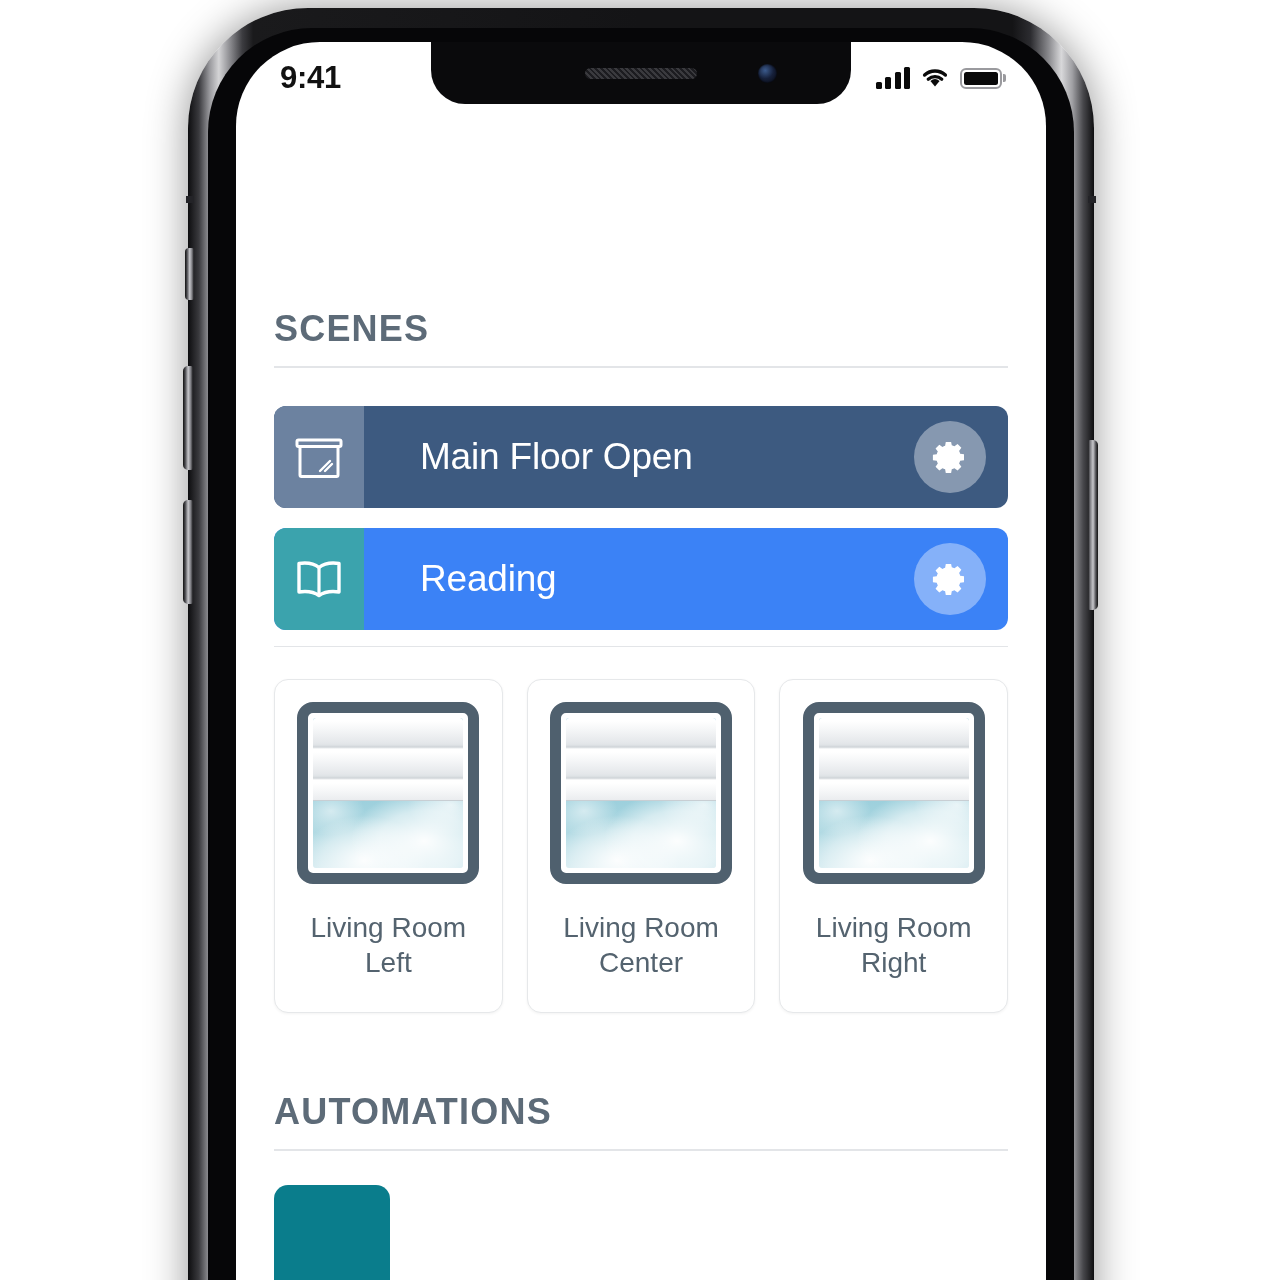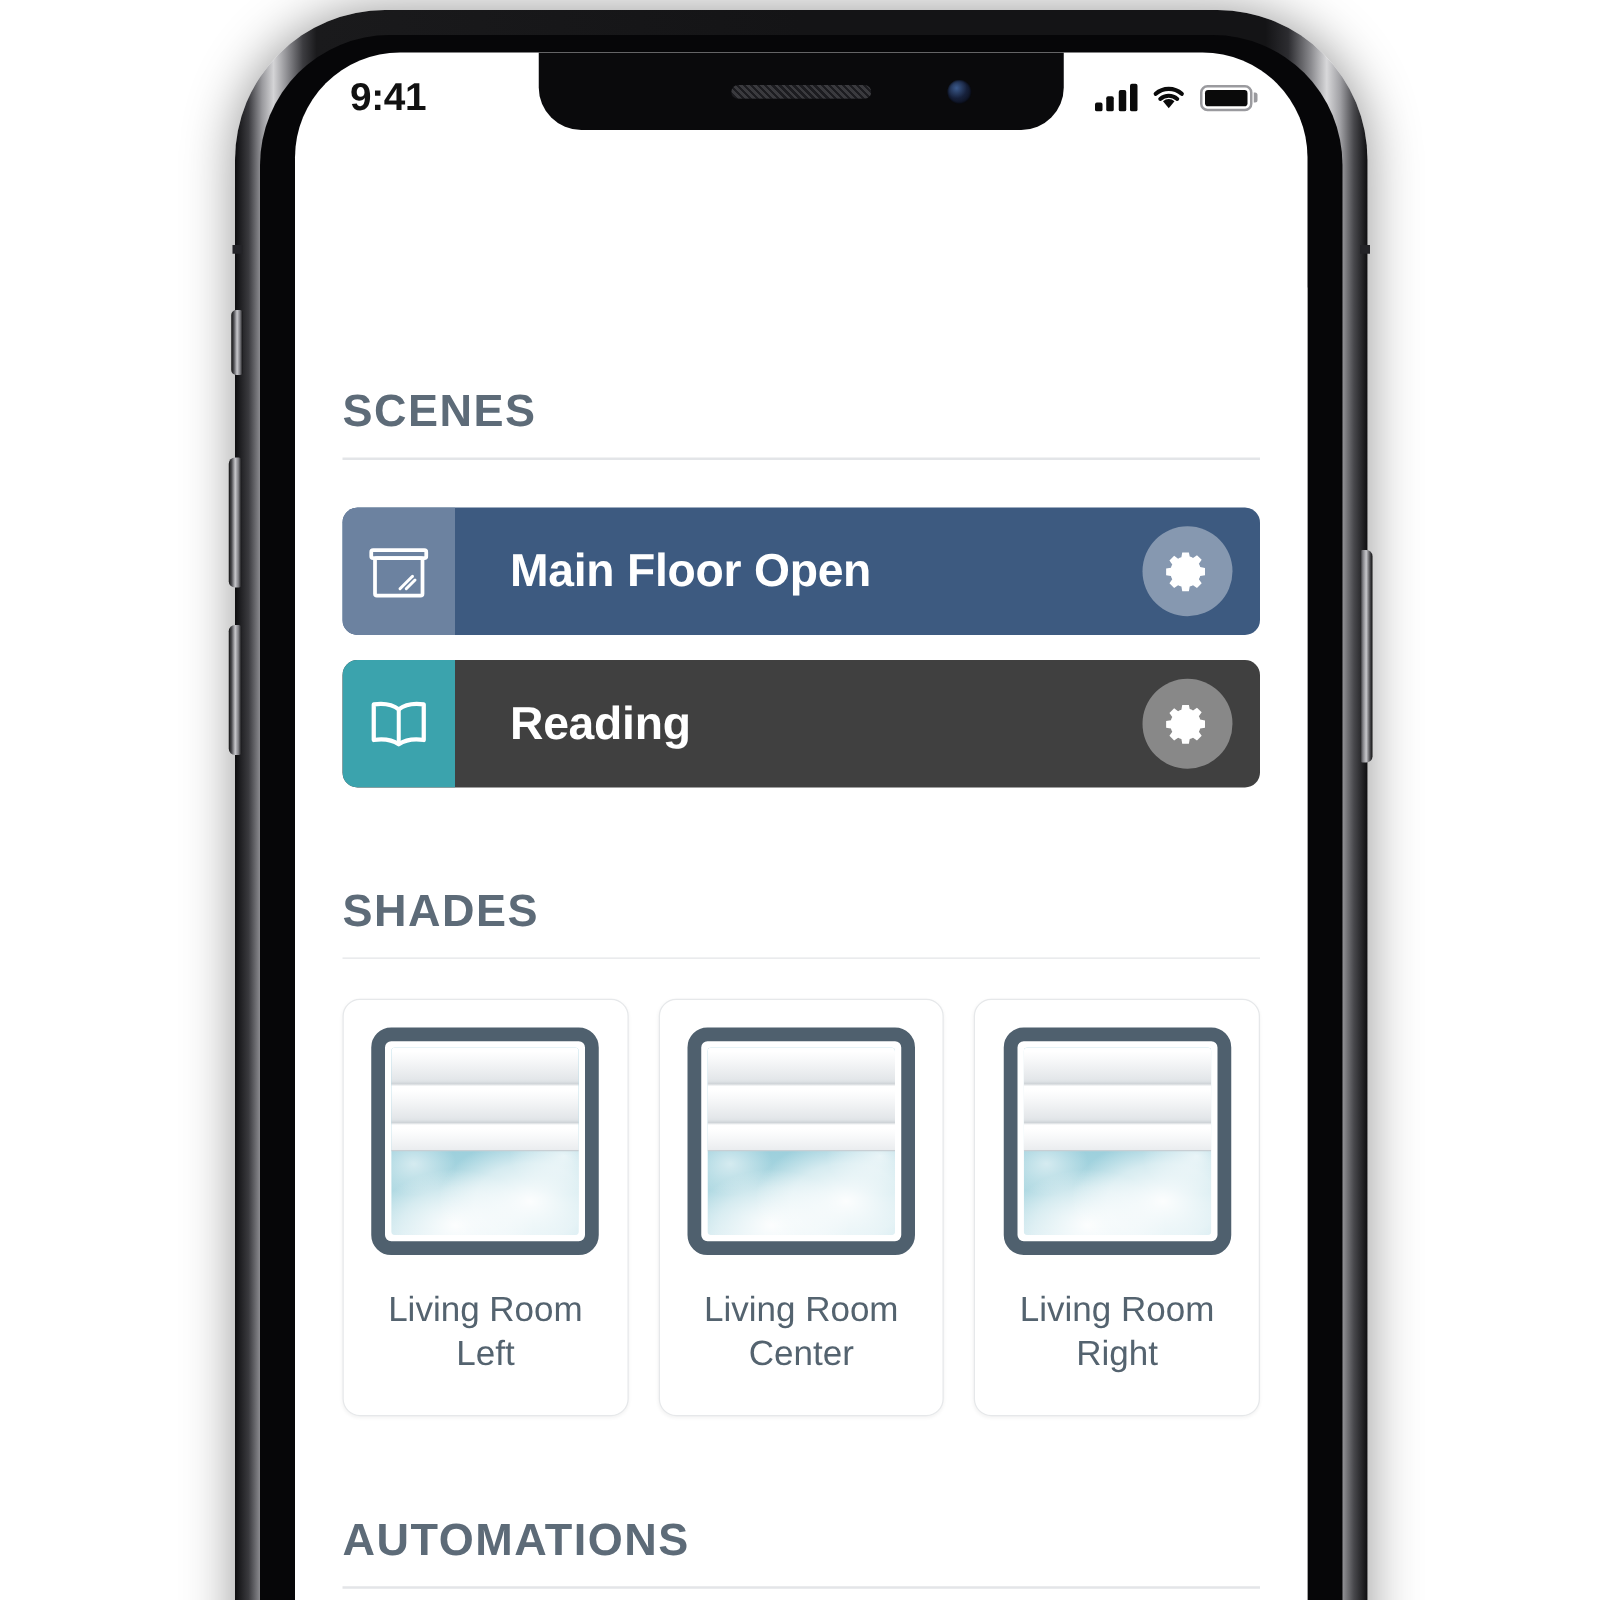--- a/index.html
+++ b/index.html
@@ -161,22 +161,22 @@
     height: 102px; border-radius: 12px; overflow: hidden;
     display: flex; align-items: center; position: relative;
     cursor: pointer;
   }
   .scene-iconbox {
     width: 90px; height: 100%;
     display: flex; align-items: center; justify-content: center;
     flex: 0 0 90px;
   }
   .scene-label {
-    flex: 1; padding-left: 44px;
-    font-size: 37px; color: #ffffff; font-weight: 700;
+    flex: 1; padding-left: 56px;
+    font-size: 37px; color: #ffffff; font-weight: 400;
     letter-spacing: -0.2px;
   }
   .scene-gear {
     width: 72px; height: 72px; border-radius: 50%;
     margin-right: 22px;
     display: flex; align-items: center; justify-content: center;
     background: rgba(255,255,255,0.38);
     flex: 0 0 72px;
     cursor: pointer;
   }
@@ -306,39 +306,38 @@
           </div>
           <div class="scene-label">Main Floor Open</div>
           <div class="scene-gear">
             <svg viewBox="0 0 24 24">
               <path fill="#ffffff" d="M12 8.2a3.8 3.8 0 1 0 0 7.6 3.8 3.8 0 0 0 0-7.6zm0 5.6a1.8 1.8 0 1 1 0-3.6 1.8 1.8 0 0 1 0 3.6z"></path>
               <path fill="#ffffff" d="M20.4 13.6v-3.2l-2.3-.4a6.6 6.6 0 0 0-.65-1.58l1.36-1.9-2.26-2.26-1.9 1.36a6.6 6.6 0 0 0-1.58-.65L12.67 3h-3.2l-.4 2.3a6.6 6.6 0 0 0-1.58.65L5.59 4.6 3.33 6.86l1.36 1.9a6.6 6.6 0 0 0-.65 1.58L1.74 10.7v3.2l2.3.4c.15.56.37 1.09.65 1.58l-1.36 1.9 2.26 2.26 1.9-1.36c.49.28 1.02.5 1.58.65l.4 2.3h3.2l.4-2.3c.56-.15 1.09-.37 1.58-.65l1.9 1.36 2.26-2.26-1.36-1.9c.28-.49.5-1.02.65-1.58l2.3-.4z"></path>
             </svg>
           </div>
         </div>
 
-        <div class="scene-row" style="background:#404040;">
+        <div class="scene-row" style="background:#3b82f6;">
           <div class="scene-iconbox" style="background:#3ba3ad;">
             <svg width="56" height="50" viewBox="0 0 56 50">
               <path d="M28 13.5 C23 9.5 15 8.5 8 9.5 L8 38 C15 37 23 38 28 41.5 C33 38 41 37 48 38 L48 9.5 C41 8.5 33 9.5 28 13.5 Z" fill="none" stroke="#fff" stroke-width="3.4" stroke-linejoin="round"></path>
               <line x1="28" y1="13.5" x2="28" y2="41.5" stroke="#fff" stroke-width="3.2"></line>
             </svg>
           </div>
           <div class="scene-label">Reading</div>
           <div class="scene-gear">
             <svg viewBox="0 0 24 24">
               <path fill="#ffffff" d="M12 8.2a3.8 3.8 0 1 0 0 7.6 3.8 3.8 0 0 0 0-7.6zm0 5.6a1.8 1.8 0 1 1 0-3.6 1.8 1.8 0 0 1 0 3.6z"></path>
               <path fill="#ffffff" d="M20.4 13.6v-3.2l-2.3-.4a6.6 6.6 0 0 0-.65-1.58l1.36-1.9-2.26-2.26-1.9 1.36a6.6 6.6 0 0 0-1.58-.65L12.67 3h-3.2l-.4 2.3a6.6 6.6 0 0 0-1.58.65L5.59 4.6 3.33 6.86l1.36 1.9a6.6 6.6 0 0 0-.65 1.58L1.74 10.7v3.2l2.3.4c.15.56.37 1.09.65 1.58l-1.36 1.9 2.26 2.26 1.9-1.36c.49.28 1.02.5 1.58.65l.4 2.3h3.2l.4-2.3c.56-.15 1.09-.37 1.58-.65l1.9 1.36 2.26-2.26-1.36-1.9c.28-.49.5-1.02.65-1.58l2.3-.4z"></path>
             </svg>
           </div>
         </div>
 
       </div>
 
-      <div class="sec-title">SHADES</div>
       <div class="sec-rule"></div>
 
       <div class="shade-grid">
 
         <div class="shade-card">
           <div class="shade-thumb">
             <div class="shade-inner">
               <div class="sky"></div>
               <div class="shade-blind" style="height:55%;"></div>
             </div>

